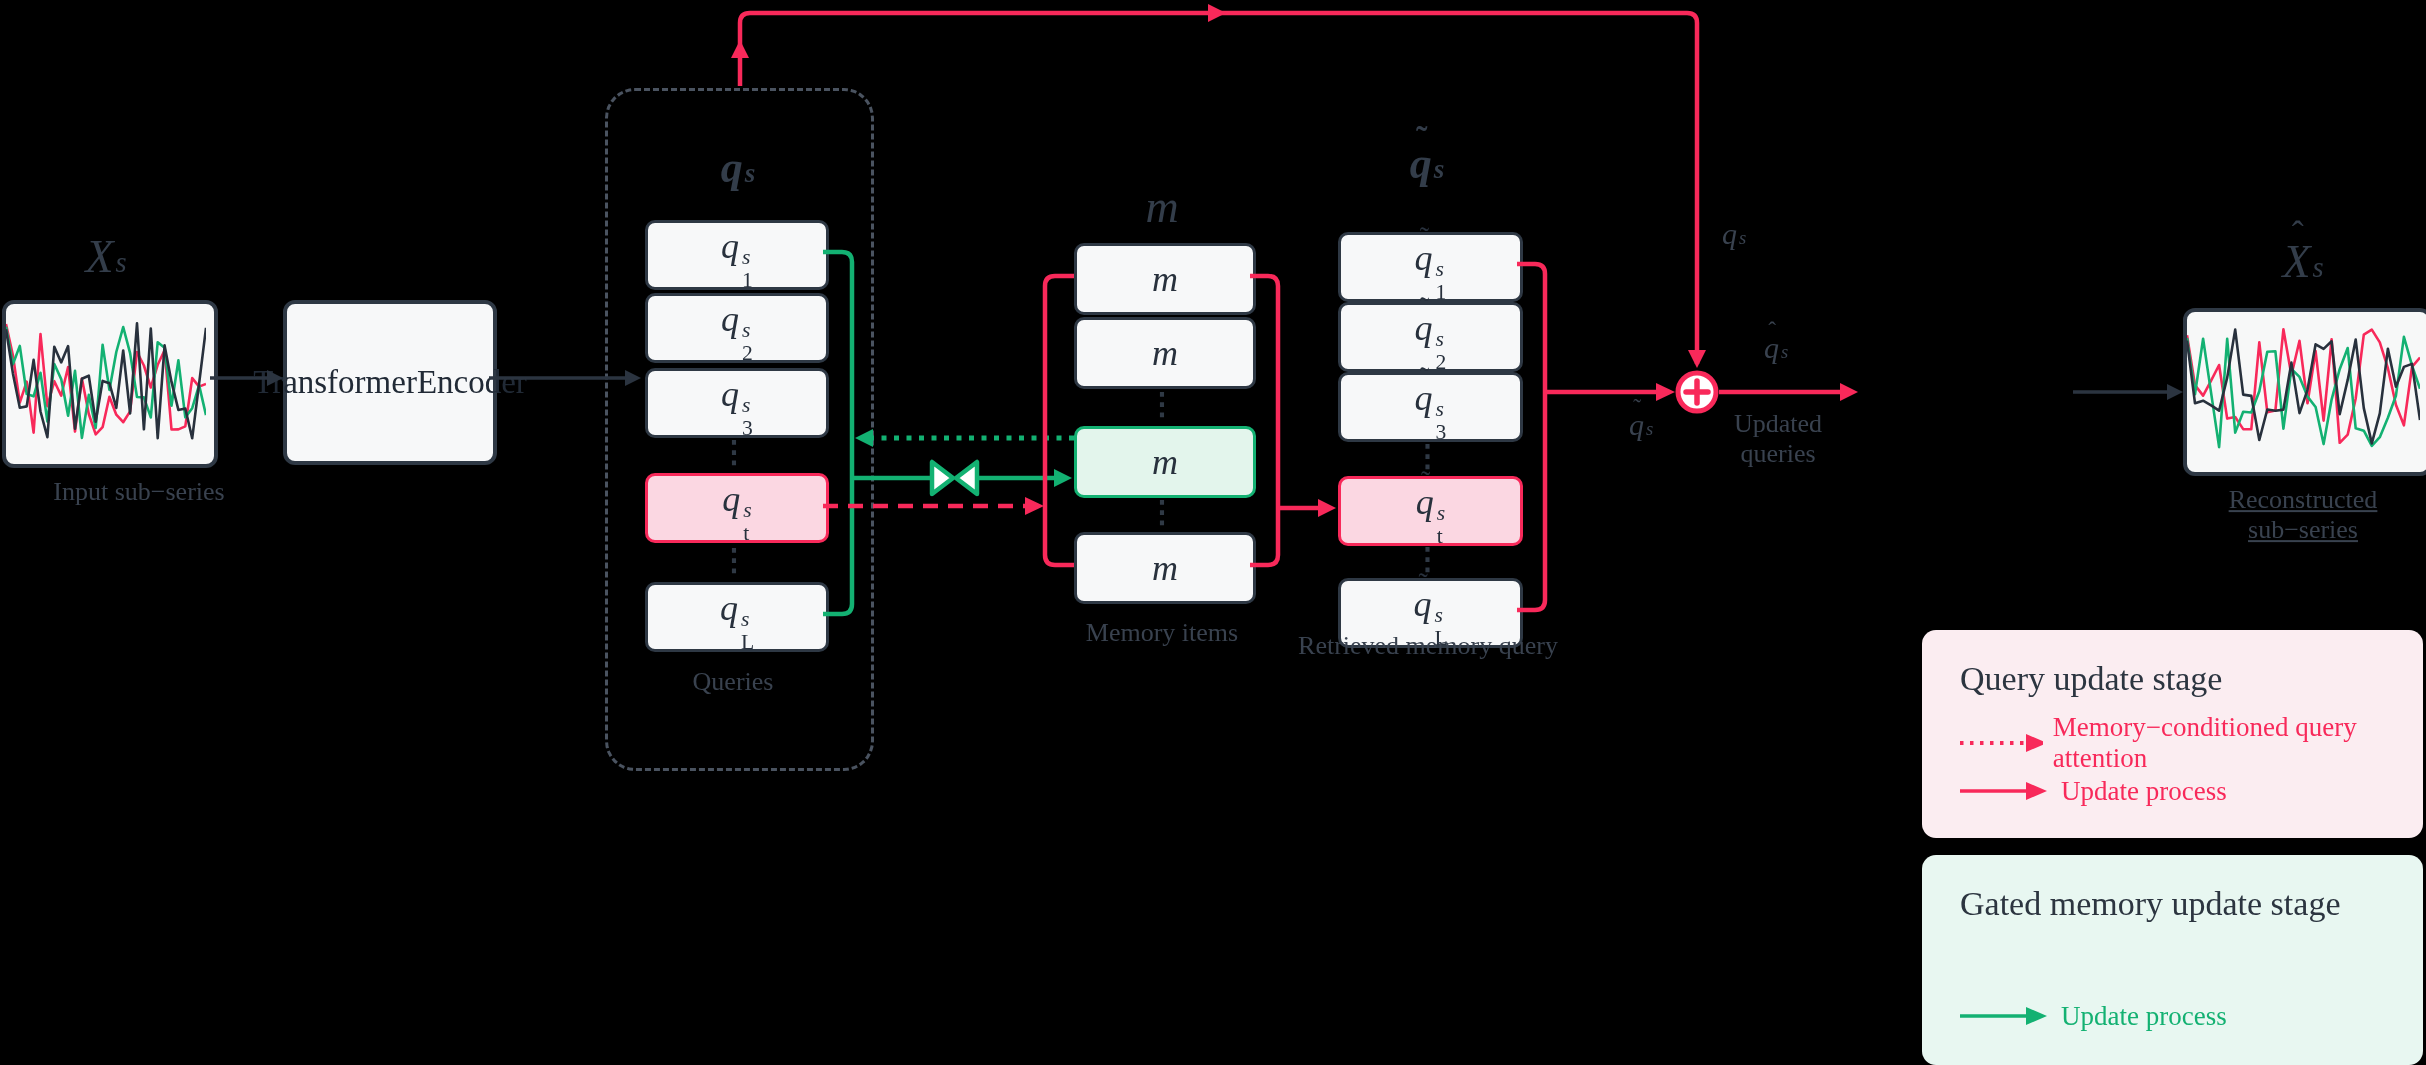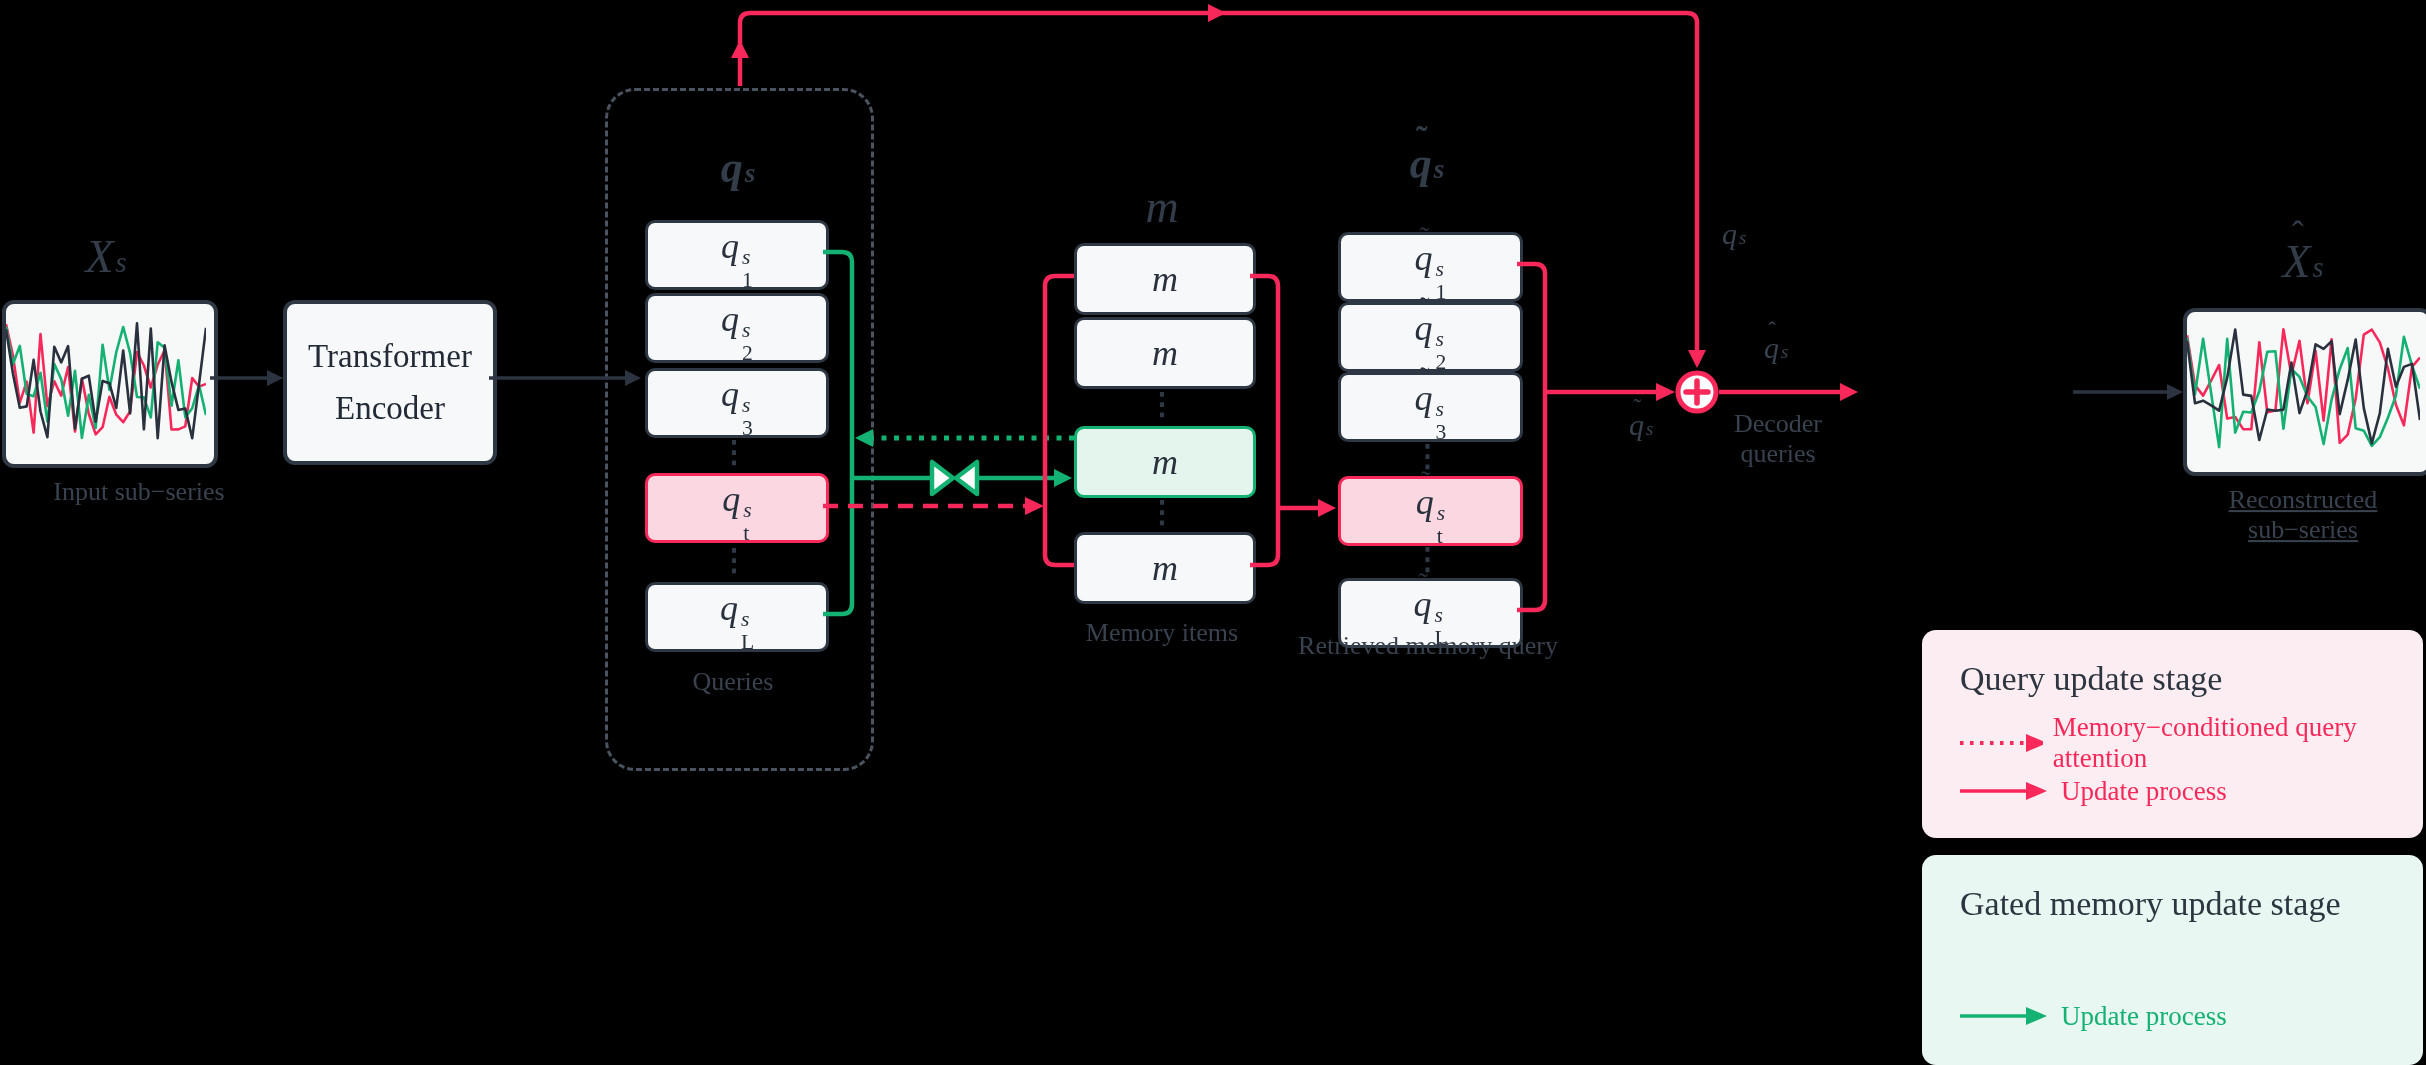--- a/index.html
+++ b/index.html
@@ -3,21 +3,21 @@
 <meta charset="utf-8">
 <style>
   html,body{margin:0;padding:0;background:#000;}
   .stage{position:relative;width:2426px;height:1065px;background:#000;overflow:hidden;
          font-family:"Liberation Serif","DejaVu Serif",serif;}
   .center{position:absolute;transform:translate(-50%,-50%);white-space:nowrap;}
 
   
   .plotbox{position:absolute;background:#f7f8f8;border:4px solid #2e3844;border-radius:12px;overflow:hidden;}
   .bigbox{position:absolute;background:#f7f8f9;border:4px solid #2e3844;border-radius:12px;
-          display:flex;flex-direction:column;align-items:center;justify-content:center;
+          display:flex;flex-direction:row;align-items:center;justify-content:center;
           color:#212a36;font-size:33px;line-height:1.55;text-align:center;}
   .dashedbox{position:absolute;border:3px dashed #4a5360;border-radius:30px;}
   .nbox{position:absolute;left:0;background:#f7f8f9;border:3px solid #2e3844;border-radius:10px;
         display:flex;align-items:center;justify-content:center;color:#28313d;
         font-style:italic;font-size:36px;}
   .nbox.pink{background:#fbd7e2;border-color:#f8295a;}
   .nbox.green{background:#e3f5ec;border-color:#13b172;}
   .dots{position:absolute;left:50%;transform:translate(-50%,-50%);color:#2f3945;
         font-size:30px;font-weight:bold;font-style:normal;line-height:1;}
 
@@ -218,21 +218,21 @@
       </span></div>
   <div class="center mathlabel" style="left:1776px;top:348px;"><span class="mwrap">
         <span class="mbase">q<span class="maccent">ˆ</span></span>
         <span class="msup solo">s</span>
       </span></div>
   <div class="center mathlabel" style="left:1641px;top:425px;"><span class="mwrap">
         <span class="mbase">q<span class="maccent">˜</span></span>
         <span class="msup solo">s</span>
       </span></div>
   <div class="center caption" style="left:1778px;top:439px;">
-    <div>Decoder</div>
+    <div>Updated</div>
     <div>queries</div>
   </div>
 
 
   <div class="center bigmath" style="left:2303px;top:261px;"><span class="mwrap">
         <span class="mbase">X<span class="maccent">ˆ</span></span>
         <span class="msup solo">s</span>
       </span></div>
   <div class="plotbox" style="left:2183px;top:308px;width:241px;height:160px;">
     <svg width="233" height="152">

